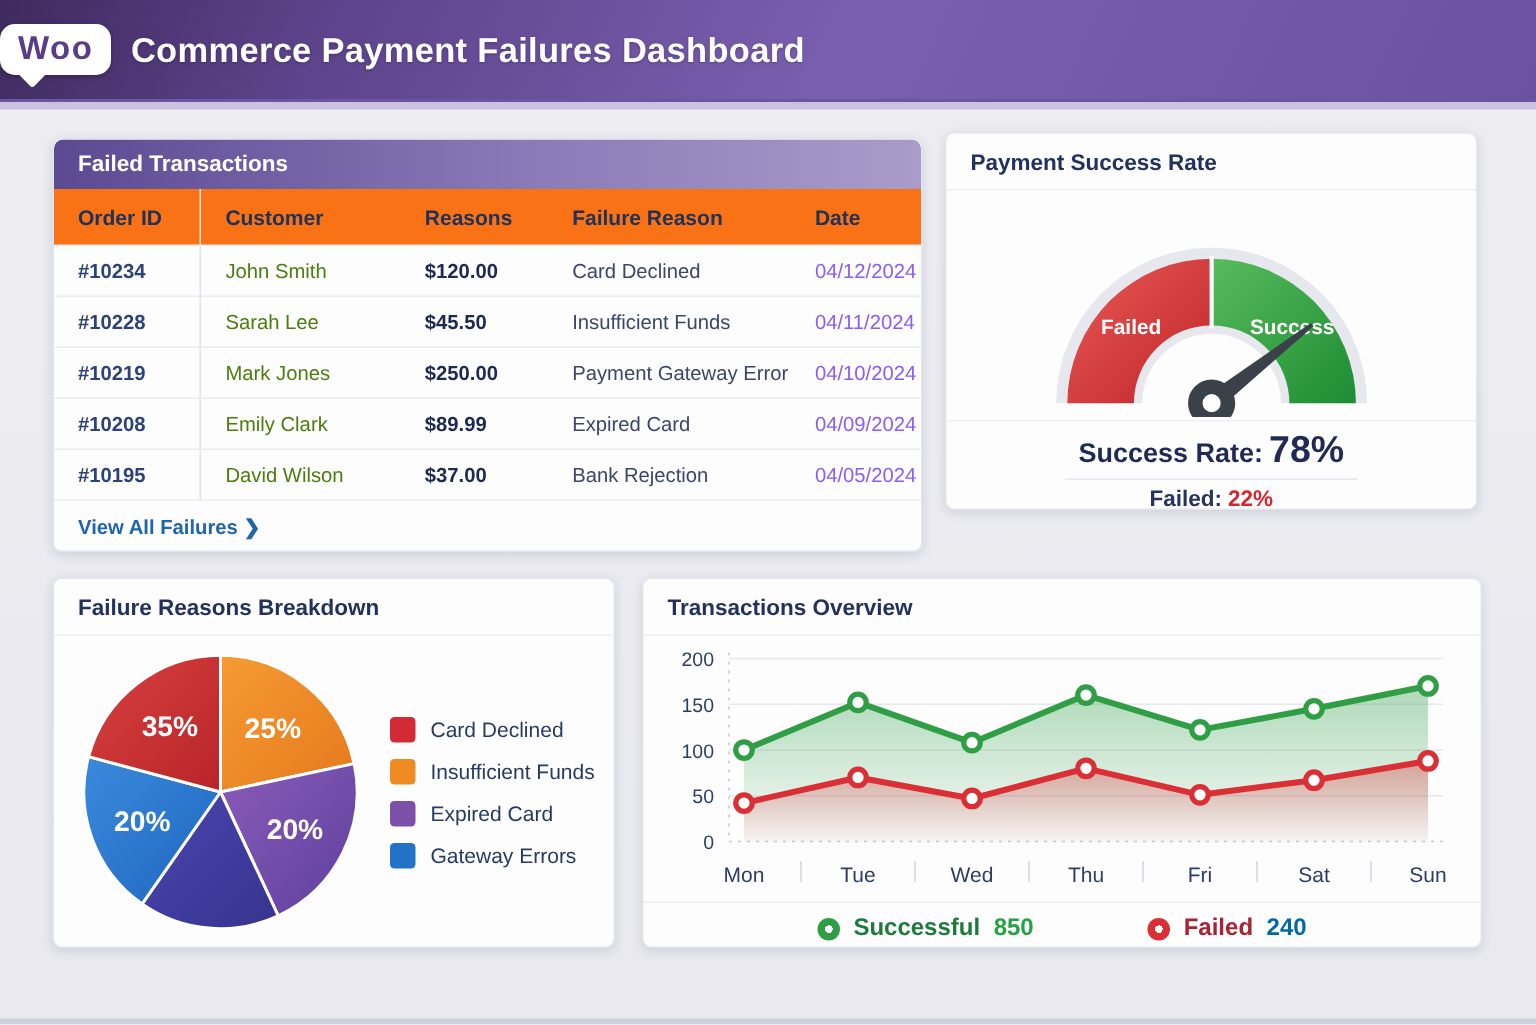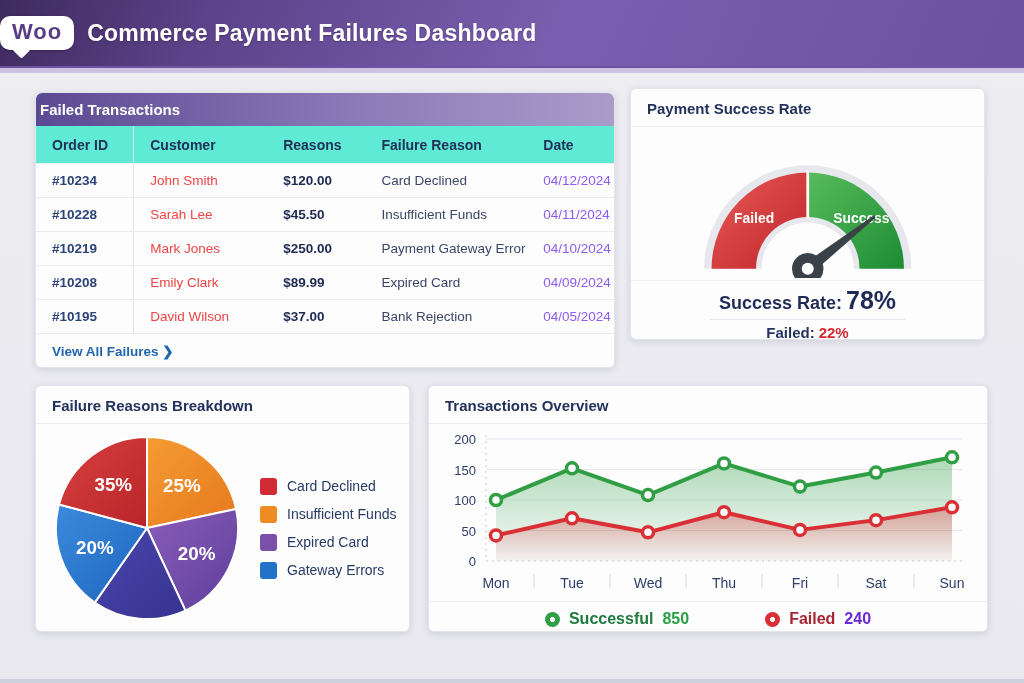--- a/index.html
+++ b/index.html
@@ -37,34 +37,34 @@
     border-radius:6px; box-shadow:0 2px 7px rgba(70,70,110,.16); overflow:hidden;
   }
   .panel-title {
     font-size:15px; font-weight:bold; color:#23325d;
     padding:11px 16px 9px; border-bottom:1px solid #ededf2;
   }
 
   
   #panel-table { left:35px; top:92px; width:580px; height:276px; }
   .table-titlebar {
-    height:33px; display:flex; align-items:center; padding:0 4px;
+    height:33px; display:flex; align-items:center; padding:0 16px;
     background:linear-gradient(90deg,#5b4a92 0%,#8a7ab8 55%,#a99cc9 100%);
     color:#fff; font-weight:bold; font-size:15px; border-radius:6px 6px 0 0;
   }
   .trow {
     display:grid; grid-template-columns:17% 23% 17% 28% 15%;
     align-items:center; height:34px; border-bottom:1px solid #ebebf1; font-size:13.5px;
   }
-  .theader { height:38px; background:#5eead4; font-weight:bold; color:#223158; font-size:14px; }
+  .theader { height:38px; background:#f97316; font-weight:bold; color:#223158; font-size:14px; }
   .tcell { padding-left:16px; white-space:nowrap; }
   .theader .tcell { color:#223158; }
   .trow .c0 { border-right:1px solid #e1e1ea; height:100%; display:flex; align-items:center; }
   .tbody .c0 { color:#2c4377; font-weight:600; }
-  .tbody .c1 { color:#ef4444; }
+  .tbody .c1 { color:#4d7c0f; }
   .tbody .c2 { color:#1d2950; font-weight:bold; }
   .tbody .c3 { color:#3c4668; }
   .tbody .c4 { color:#8b5cf6; }
   .view-all {
     padding:9px 16px; color:#2066ad; font-weight:bold; font-size:13.5px; cursor:pointer;
   }
 
   
   #panel-gauge { left:630px; top:88px; width:355px; height:252px; }
   .gauge-svg { display:block; margin:3px auto 0; height:148px; }
@@ -89,21 +89,21 @@
   .line-svg { display:block; margin:3px auto 0; }
   .line-legend {
     border-top:1px solid #ececf2; display:flex; justify-content:center; gap:76px;
     padding-top:8px; margin-top:2px;
   }
   .lleg-item { display:flex; align-items:center; gap:9px; font-size:16px; font-weight:bold; }
   .lleg-dot { width:15px; height:15px; border-radius:50%; }
   .lleg-label-s { color:#1f7a3d; }
   .lleg-val-s  { color:#27a144; }
   .lleg-label-f { color:#a82333; }
-  .lleg-val-f  { color:#6d28d9; }
+  .lleg-val-f  { color:#0369a1; }
 </style>
 </head>
 <body>
 
 <header class="app-header">
   <div class="woo-logo">Woo</div>
   <div class="app-title">Commerce Payment Failures Dashboard</div>
 </header>
 <div class="header-strip1"></div>
 <div class="header-strip2"></div>

